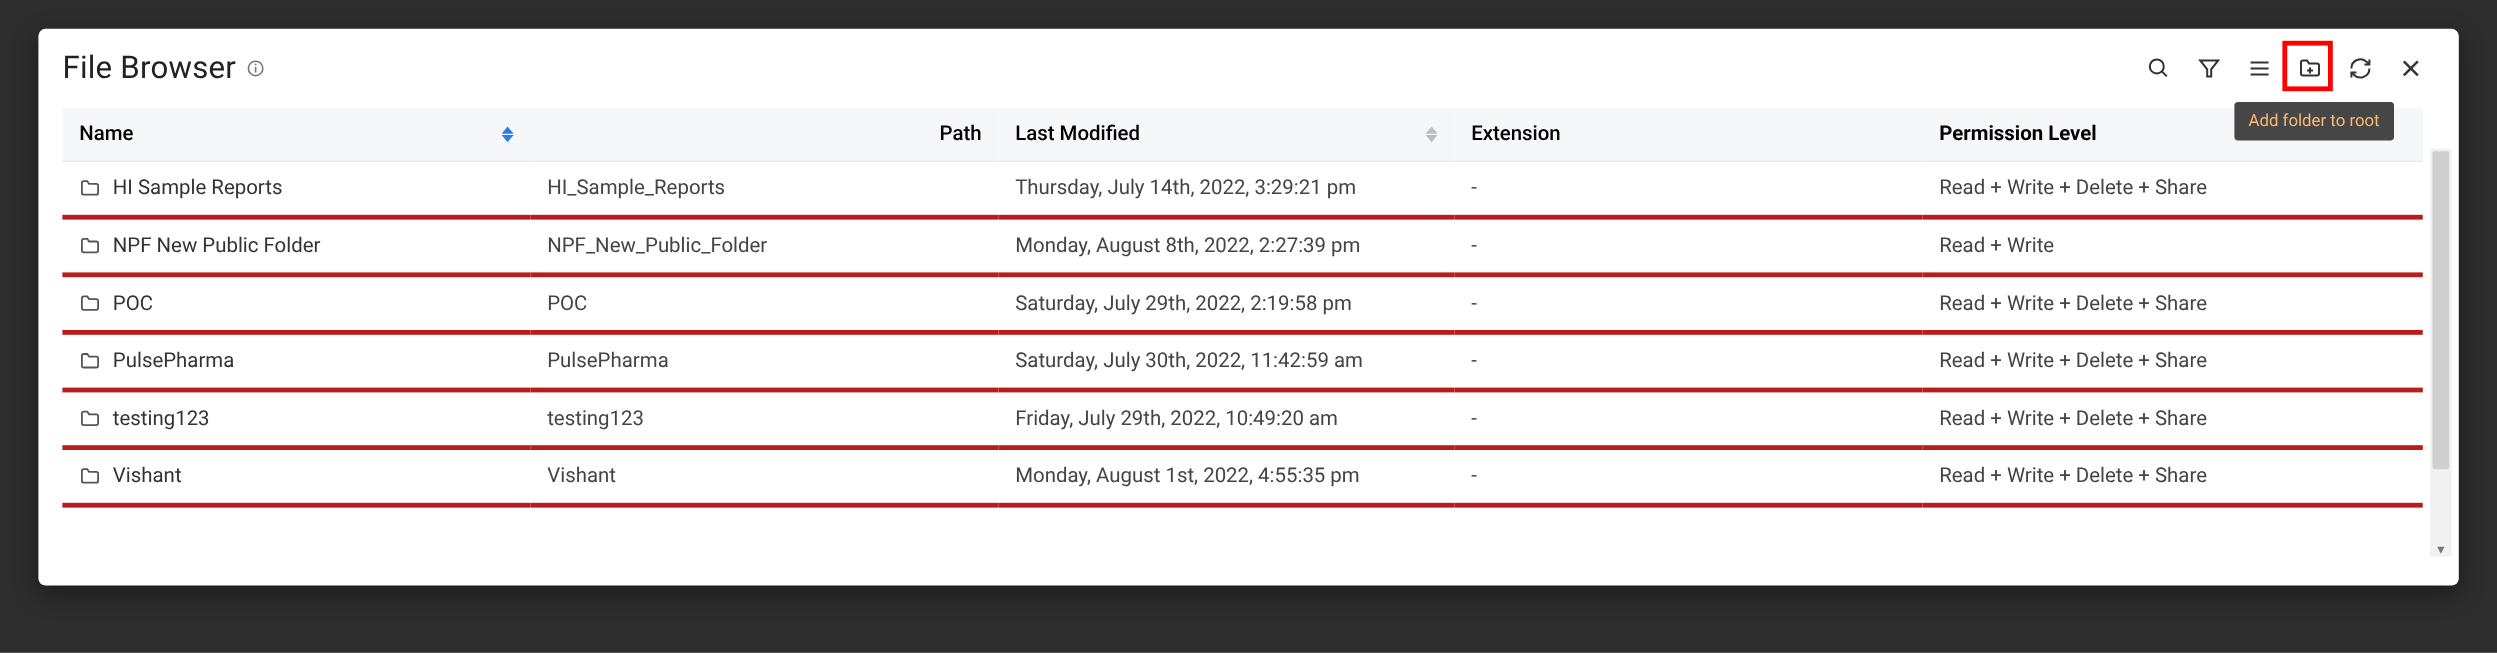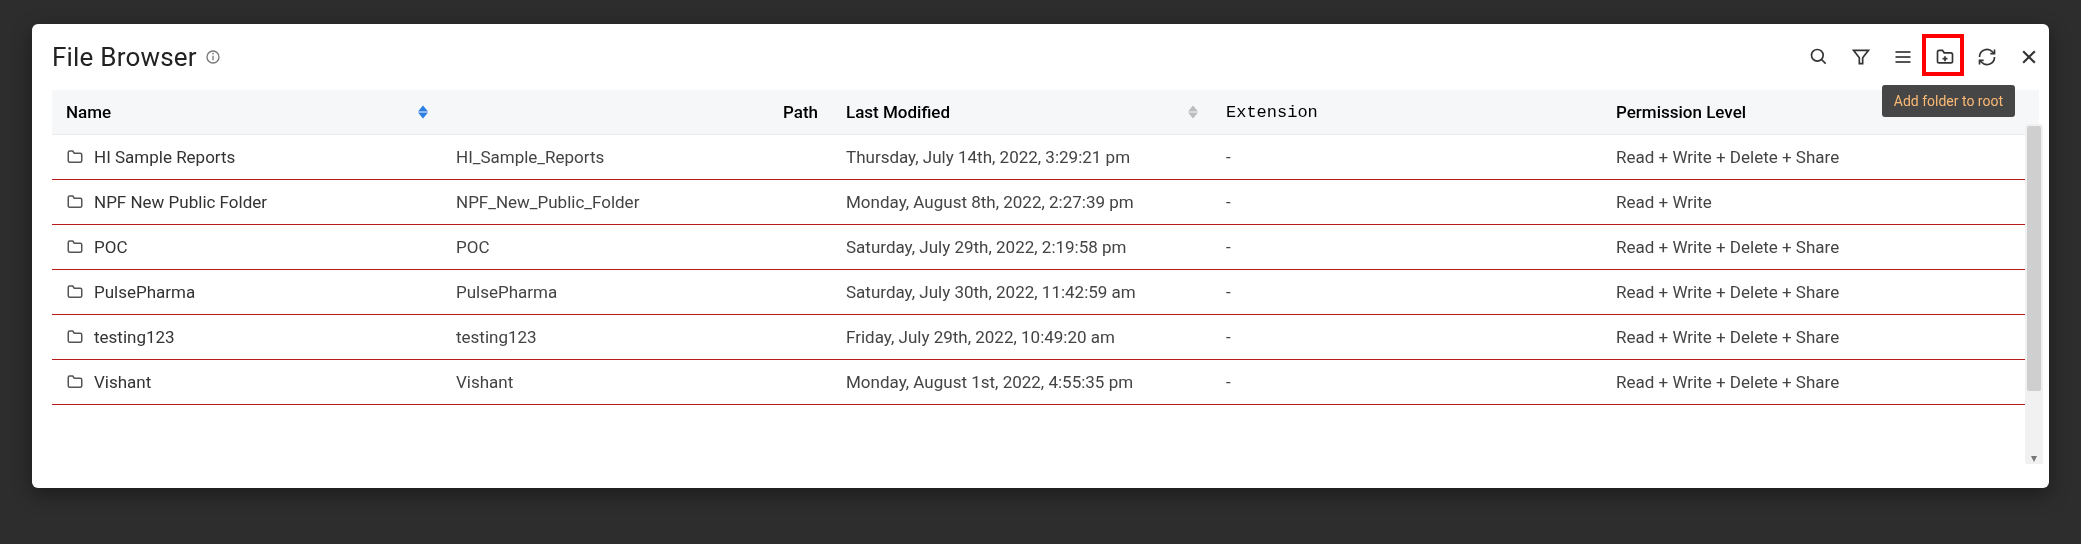--- a/index.html
+++ b/index.html
@@ -9,21 +9,21 @@
     font-family: -apple-system, BlinkMacSystemFont, "Segoe UI", Roboto, Helvetica, Arial, sans-serif;
     padding: 24px 32px 56px 32px;
     color: #333;
   }
   .panel {
     background: #ffffff;
     border-radius: 6px;
     box-shadow: 0 6px 20px rgba(0,0,0,0.4);
     width: 100%;
     height: 100%;
-    padding: 18px 8px 24px 20px;
+    padding: 18px 28px 24px 20px;
     position: relative;
   }
   .panel-header {
     display: flex;
     align-items: center;
     justify-content: space-between;
     margin-bottom: 18px;
   }
   .title-wrap {
     display: flex;
@@ -79,32 +79,32 @@
     text-align: left;
     font-weight: 500;
     color: #000000;
     padding: 12px 14px;
     border-bottom: 1px solid #eaeaea;
     position: relative;
   }
   .th-name { width: 390px; }
   .th-path { width: 390px; text-align: right; }
   .th-lm   { width: 380px; }
-  .th-ext  { width: 390px; font-family: Liberation Mono, monospace; }
-  .th-perm { width: auto; }
+  .th-ext  { width: 390px; }
+  .th-perm { width: auto; font-weight: bold; }
   .sort-ind {
     position: absolute;
     right: 14px; top: 50%; transform: translateY(-50%);
     display: flex; flex-direction: column; gap: 1px;
   }
   .sort-ind .up { width:0;height:0;border-left:5px solid transparent;border-right:5px solid transparent;border-bottom:6px solid #2a7de1;}
   .sort-ind .down { width:0;height:0;border-left:5px solid transparent;border-right:5px solid transparent;border-top:6px solid #2a7de1;}
   .sort-ind.muted .up { border-bottom-color:#bdbdbd;}
   .sort-ind.muted .down{ border-top-color:#bdbdbd;}
-  tbody tr { border-bottom: 1px solid #b91c1c; }
+  tbody tr { border-bottom: 4px solid #b91c1c; }
   .td { padding: 12px 14px; color: #444; }
   .name-cell { display:flex; align-items:center; gap:10px; color:#333;}
   .folder-icon svg { display:block; }
   .scroll-track {
     position: absolute;
     right: 6px;
     top: 100px;
     bottom: 24px;
     width: 18px;
     background: #f1f1f1;

